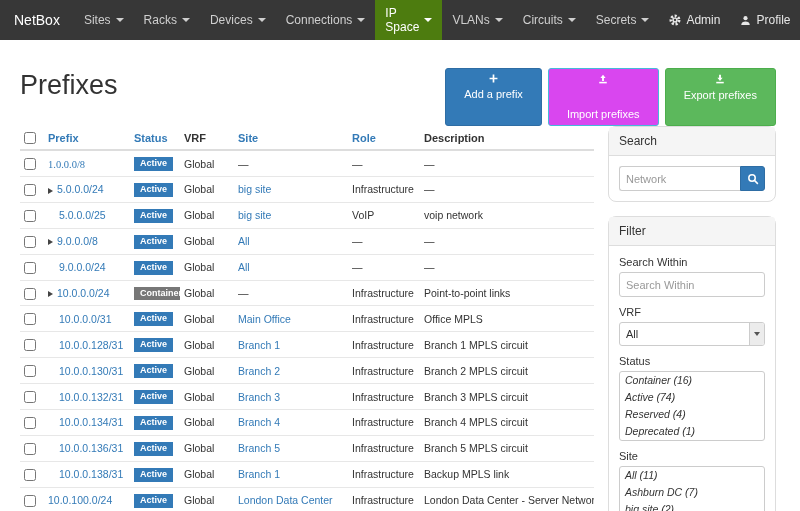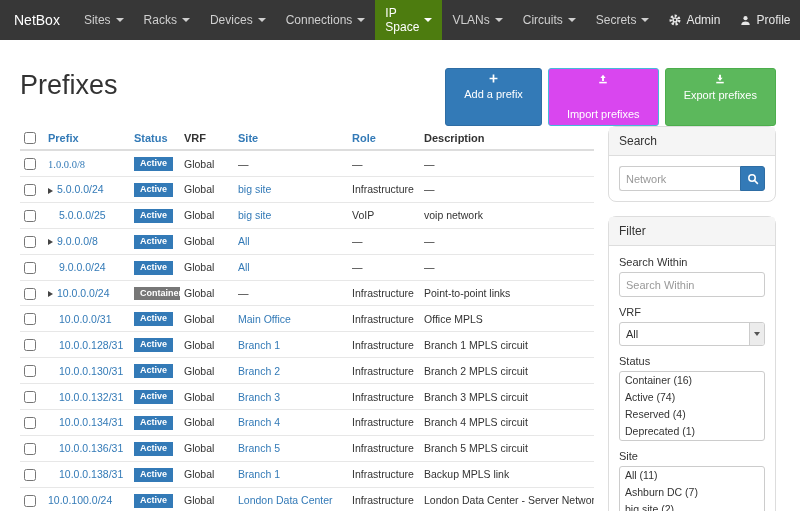--- a/index.html
+++ b/index.html
@@ -189,21 +189,21 @@
     border-right: 3.5px solid transparent;
     border-top: 4px solid #555;
   }
   .listbox {
     border: 1px solid #ccc;
     border-radius: 3px;
     background: #fff;
     overflow-y: scroll;
     font-size: 10.5px;
   }
-  .listbox .opt { padding: 1px 5px; line-height: 15px; white-space: nowrap; cursor: default; }
+  .listbox .opt { padding: 1px 5px; line-height: 15px; white-space: nowrap; cursor: default; font-style: italic; }
   .lb-status { height: 70px; }
   .lb-site   { height: 92px; }
   .listbox::-webkit-scrollbar { width: 13px; }
   .listbox::-webkit-scrollbar-track { background: #f2f2f2; border-left: 1px solid #e0e0e0; }
   .listbox::-webkit-scrollbar-thumb { background: #c2c2c2; border: 2px solid #f2f2f2; }
   .listbox::-webkit-scrollbar-button { height: 11px; background: #e6e6e6; }
 </style>
 </head>
 <body>
 

